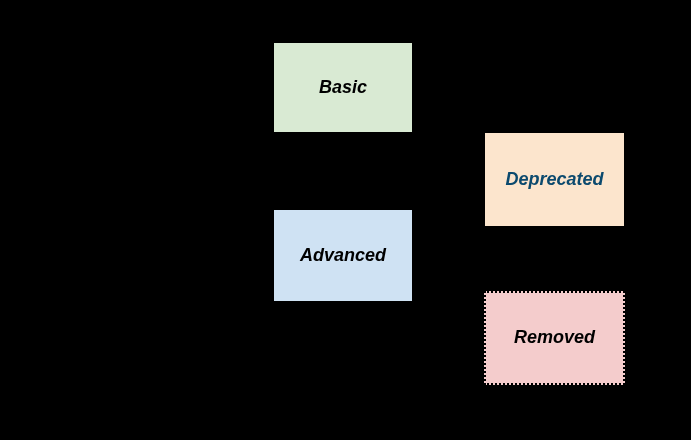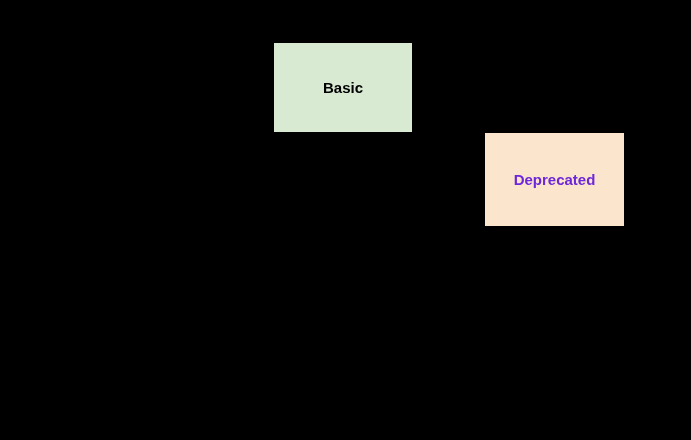--- a/index.html
+++ b/index.html
@@ -16,34 +16,41 @@
   }
   .node {
     position: absolute;
     box-sizing: border-box;
     display: flex;
     align-items: center;
     justify-content: center;
     text-align: center;
   }
   .node-label {
-    font-size: 15px;
+    font-size: 18px;
     font-weight: bold;
     line-height: 1.2;
+    font-style: italic;
   }
 </style>
 </head>
 <body>
 
 <div class="canvas" style="background: rgb(0, 0, 0);">
 
   <div class="node" style="left: 273px; top: 42px; width: 140px; height: 91px; background: rgb(217, 234, 211); border: 1px solid rgb(0, 0, 0);">
     <span class="node-label" style="color: rgb(0, 0, 0);">Basic</span>
   </div>
 
   <div class="node" style="left: 484px; top: 132px; width: 141px; height: 95px; background: rgb(252, 229, 205); border: 1px solid rgb(0, 0, 0);">
-    <span class="node-label" style="color: #6d28d9;">Deprecated</span>
+    <span class="node-label" style="color: #0c4a6e;">Deprecated</span>
   </div>
 
 
+  <div class="node" style="left: 273px; top: 209px; width: 140px; height: 93px; background: rgb(207, 226, 243); border: 1px solid rgb(0, 0, 0);">
+    <span class="node-label" style="color: rgb(0, 0, 0);">Advanced</span>
+  </div>
 
+  <div class="node" style="left: 484px; top: 291px; width: 141px; height: 94px; background: rgb(244, 204, 204); border: 2px dotted rgb(0, 0, 0);">
+    <span class="node-label" style="color: rgb(0, 0, 0);">Removed</span>
+  </div>
 
 </div>
 
 </body></html>

